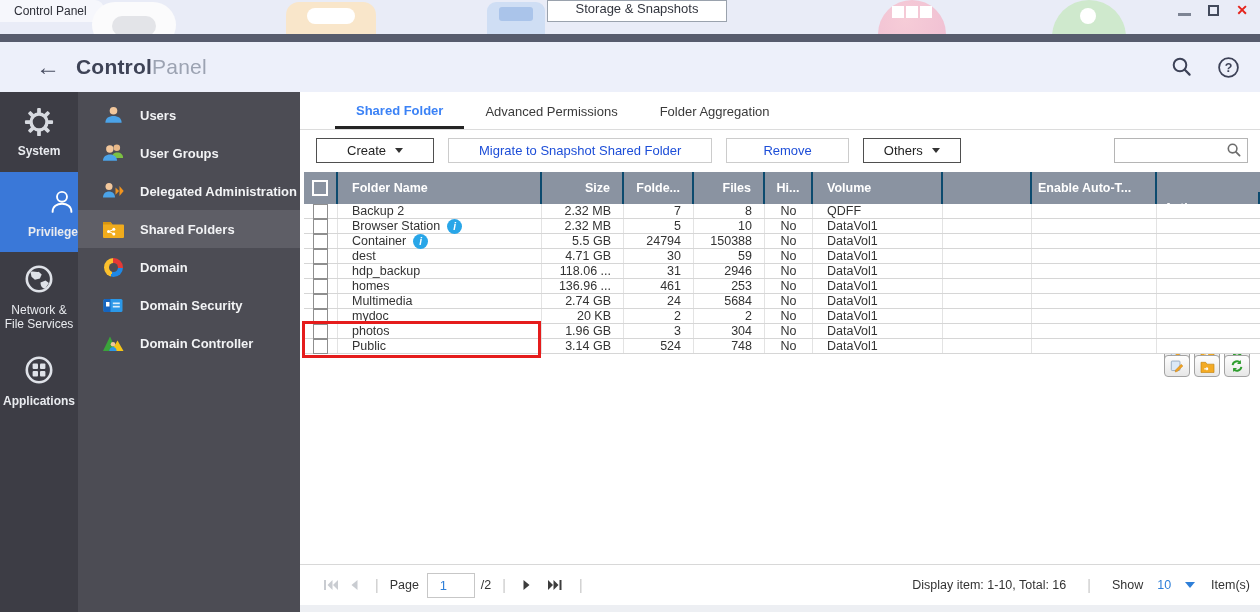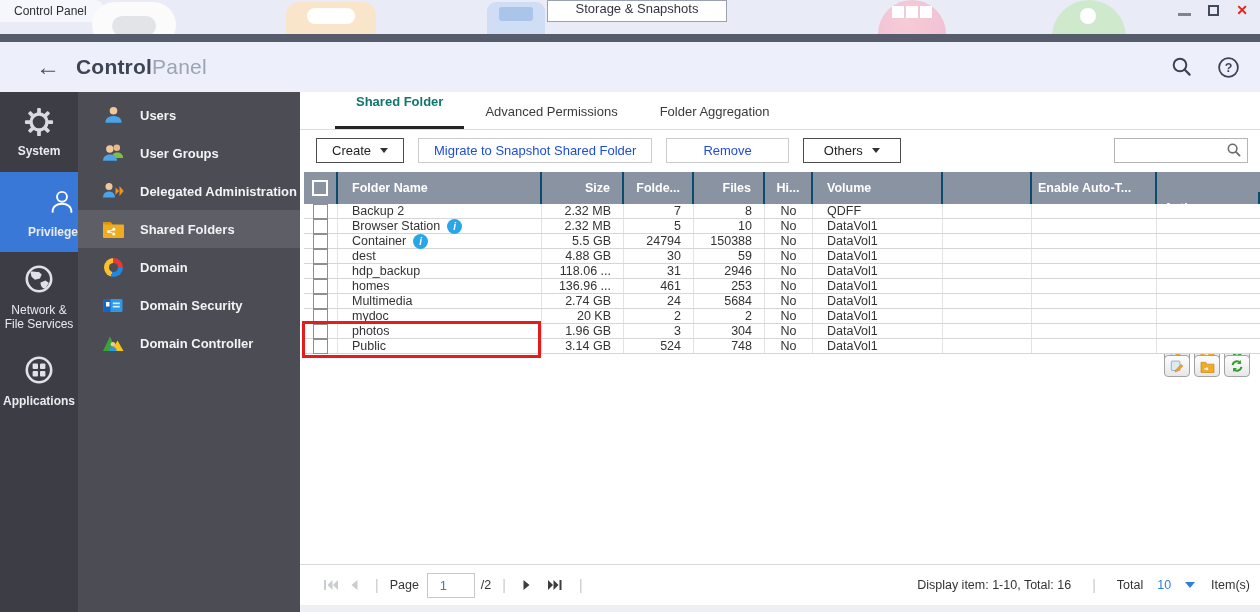--- a/index.html
+++ b/index.html
@@ -51,24 +51,24 @@
   .sitem { height:38px; display:flex; align-items:center; padding-left:23px; gap:15px; color:#f2f3f5; font-size:13px; font-weight:bold; }
   .sitem.selected { background:#5e5e66; }
   .sicon { width:24px; height:24px; display:flex; align-items:center; justify-content:center; flex:none; }
   .quota-donut { width:19px; height:19px; border-radius:50%; background:conic-gradient(#e53935 0 26%, #1e88e5 26% 55%, #fbc02d 55% 100%); position:relative; }
   .quota-donut i { position:absolute; left:5px; top:5px; width:9px; height:9px; border-radius:50%; background:#4c4c54; display:block;}
 
   .main { position:relative; width:960px; background:#fff; }
 
   .tabs-row { height:38px; border-bottom:1px solid #dcdcdc; display:flex; align-items:flex-end; padding-left:35px; }
   .tab { padding:0 21px 10px; font-size:13px; color:#3a3a3a; }
-  .tab.active { font-weight:bold; color:#0f766e; padding-bottom:17px; border-bottom:3px solid #242424; }
+  .tab.active { font-weight:bold; color:#3b82f6; padding-bottom:8px; border-bottom:3px solid #242424; }
 
   .toolbar { height:40px; display:flex; align-items:center; padding-left:16px; gap:14px; }
-  .btn { height:25px; padding:0 15px; background:#fff; border:1px solid #4f4f4f; font-size:13px; color:#232323; display:flex; align-items:center; gap:9px; white-space:nowrap; }
+  .btn { height:25px; padding:0 30px; background:#fff; border:1px solid #4f4f4f; font-size:13px; color:#232323; display:flex; align-items:center; gap:9px; white-space:nowrap; }
   .btn.disabled { border-color:#cccccc; color:#1d4ed8; }
   .caret { width:0; height:0; border-left:4px solid transparent; border-right:4px solid transparent; border-top:5px solid #333; }
   .search-box { margin-left:auto; margin-right:12px; width:134px; height:25px; border:1px solid #b5b5b5; background:#fff; display:flex; align-items:center; }
   .search-box input { flex:1; border:none; outline:none; min-width:0; height:100%; padding-left:7px; font-size:12px; font-family:"Liberation Sans",sans-serif; }
 
   
   .tbl { margin-left:4px; margin-top:2px; width:956px; font-size:12.5px; color:#333; }
   .thead { display:flex; height:32px; background:#8a93a1; color:#fff; font-weight:bold; }
   .thead .cell { border-right:2px solid #0c4a6e; }
   .cell { display:flex; align-items:center; height:100%; }
@@ -451,21 +451,21 @@
   </div>
 
   <div class="trow">
     <span class="cell c-cb">
                 <span class="cb"></span>
               </span>
     <span class="cell c-name">
       <span class="nm">dest</span>
 
     </span>
-    <span class="cell c-size v-size">4.88 GB</span>
+    <span class="cell c-size v-size">4.71 GB</span>
     <span class="cell c-fold v-folders">30</span>
     <span class="cell c-files v-files">59</span>
     <span class="cell c-hid v-hidden">No</span>
     <span class="cell c-vol v-volume">DataVol1</span>
     <span class="cell c-x"></span>
     <span class="cell c-auto v-auto"></span>
     <span class="cell c-act">
       <span class="act-btn">
         <svg width="15" height="14" viewBox="0 0 17 17">
           <rect x="1" y="2.5" width="10.5" height="11.5" rx="1" fill="#dce9f6" stroke="#8fa3b8"></rect>
@@ -759,21 +759,21 @@
           <svg width="16" height="12" viewBox="0 0 16 12">
               <path d="M1 1l5 5-5 5z" fill="#3c3c3c"></path>
               <path d="M6.5 1l5 5-5 5z" fill="#3c3c3c"></path>
               <rect x="12.5" y="1" width="2" height="10" fill="#3c3c3c"></rect>
             </svg>
         </span>
         <span class="pg-sep">|</span>
         <span class="pager-right">
           <span>Display item: 1-10, Total: 16</span>
           <span class="pg-sep">|</span>
-          <span>Total</span>
+          <span>Show</span>
           <span class="blue" style="margin:0 4px;">10</span>
           <span class="caret-blue"></span>
           <span style="margin-left:6px;">Item(s)</span>
         </span>
       </div>
       <div class="bottom-strip"></div>
     </div>
   </div>
 </div>
 

